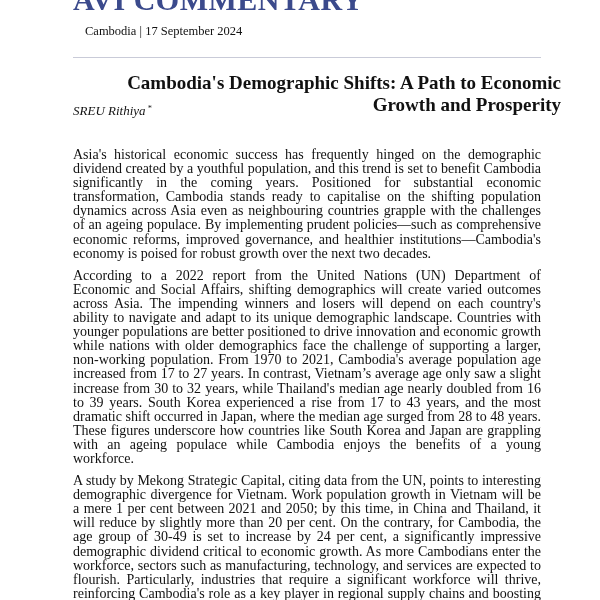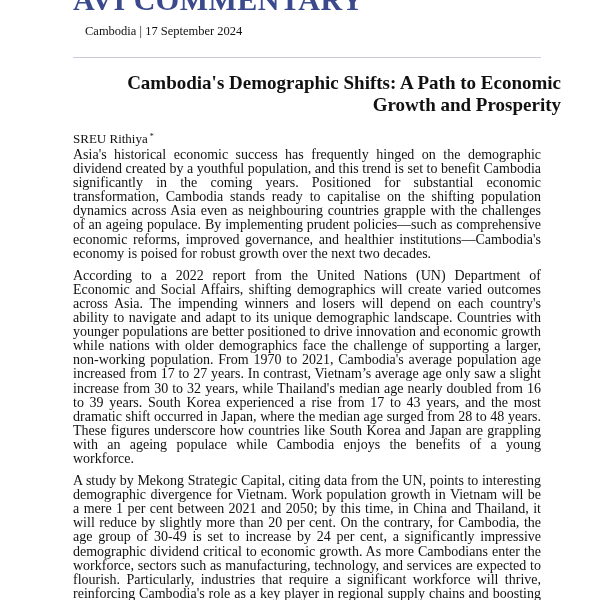--- a/index.html
+++ b/index.html
@@ -56,22 +56,23 @@
       left: 16px;
       width: 468px;
       font-weight: bold;
       font-size: 19px;
       line-height: 22px;
       margin: 4px;
       text-align: right;
     }
     .author {
       position: absolute;
-      top: 131px;
+      top: 103px;
       left: 0;
+      font-style: italic;
       font-size: 13px;
       line-height: 16px;
       white-space: nowrap;
     }
     .author sup {
       font-size: 8px;
       vertical-align: top;
       position: relative;
       top: -2px;
       margin-left: 2px;

